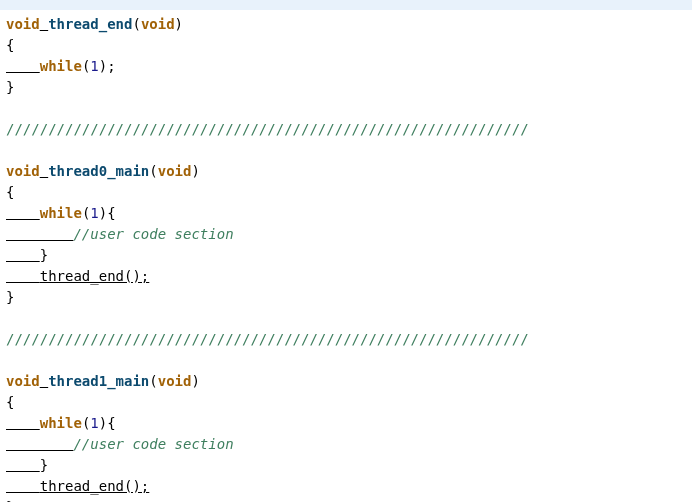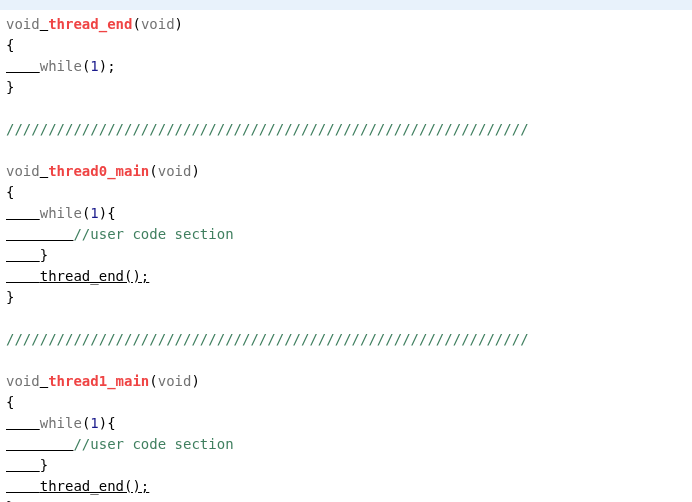--- a/index.html
+++ b/index.html
@@ -16,27 +16,27 @@
   .highlight-bar {
     background: #e8f2fb;
     height: 10px;
     width: 100%;
   }
   pre {
     margin: 0;
     padding: 4px 6px;
     white-space: pre;
   }
-  .kw { color: #737373; font-weight: normal; }      
-  .fn { font-weight: bold; color: #ef4444; }          
+  .kw { color: #a16207; font-weight: bold; }      
+  .fn { font-weight: bold; color: #0c4a6e; }          
   .paren { color: #000; }
   .brace { color: #000; }
   .num { color: #1a1a8c; }
   .semi { color: #000; }
-  .comment { color: #3f7f5f; }
+  .comment { color: #3f7f5f; font-style: italic; }
   .divider { color: #3f7f5f; }
   .plain { color: #000; text-decoration: underline; }
 </style>
 </head>
 <body>
 
 <div class="highlight-bar"></div>
 
 <pre><span class="kw">void</span><span class="plain"> </span><span class="fn">thread_end</span><span class="paren">(</span><span class="kw">void</span><span class="paren">)</span>
 <span class="brace">{</span>

